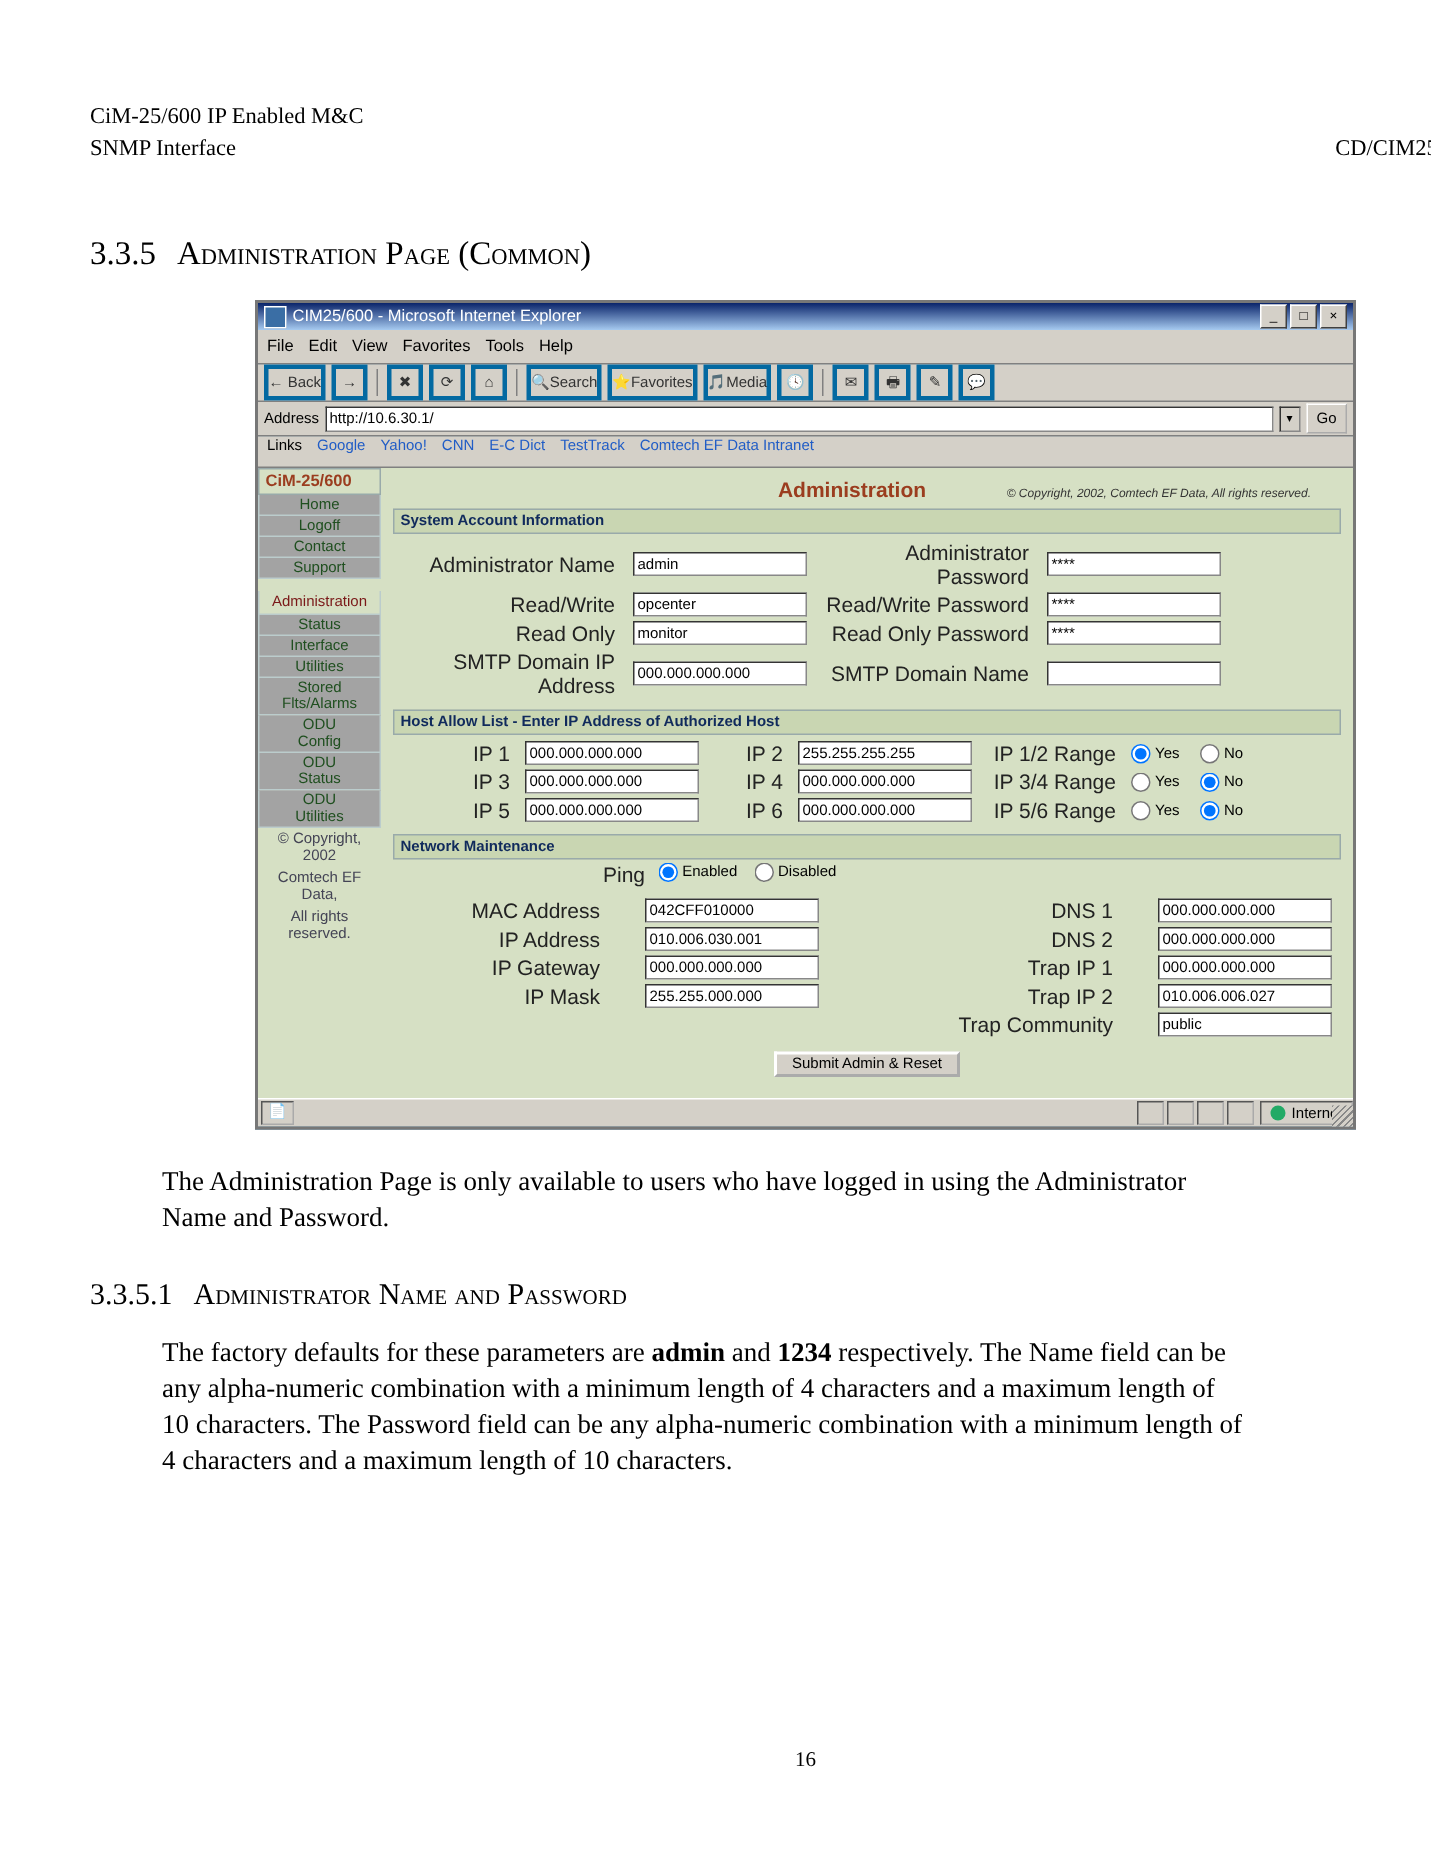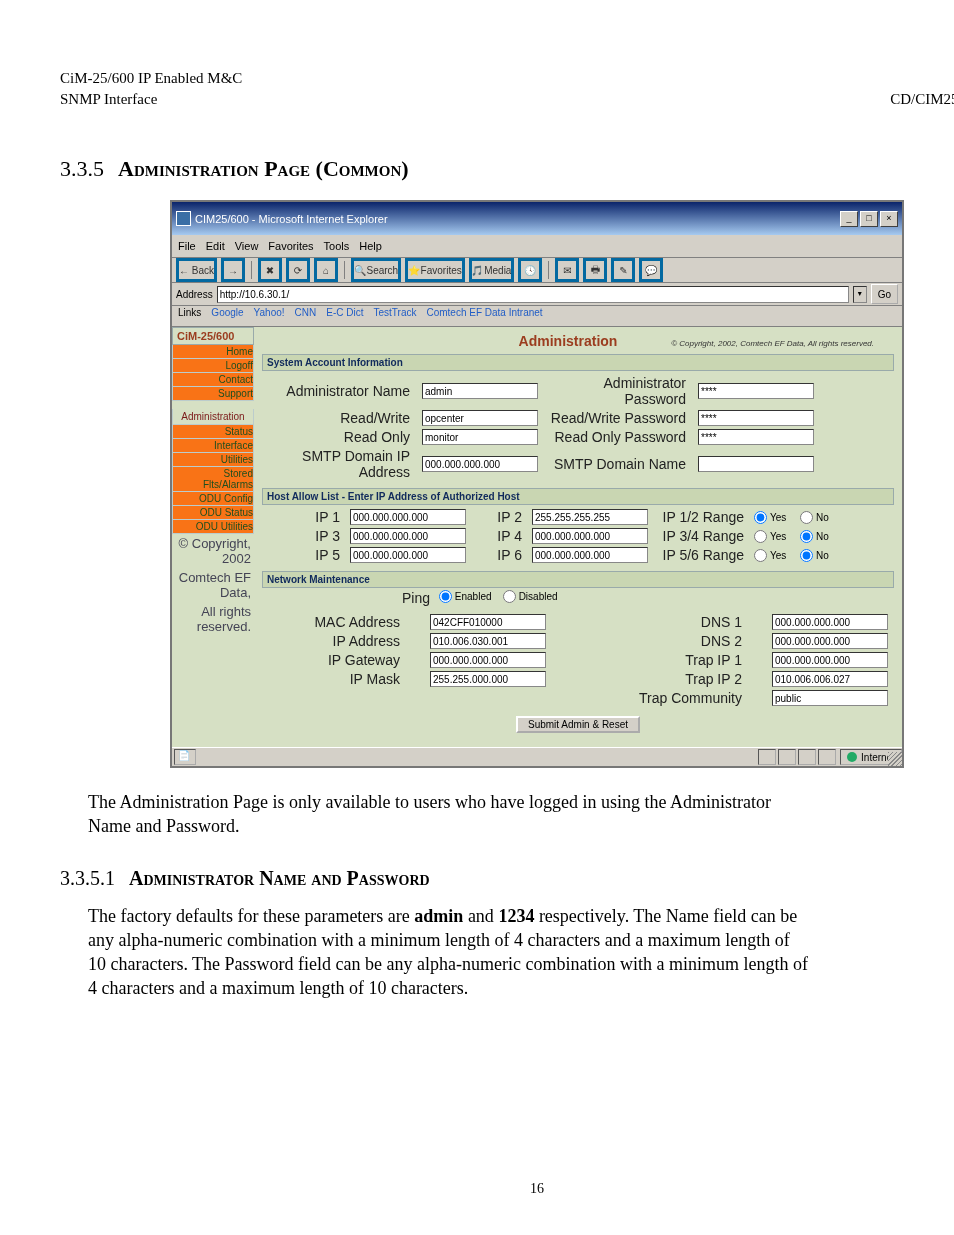--- a/index.html
+++ b/index.html
@@ -1,48 +1,48 @@
 <!DOCTYPE html>
 <html><head>
 <meta charset="utf-8">
 <style>
   body{margin:0;background:#fff;font-family:"Times New Roman",serif;color:#000}
   .page{width:954px;margin:0 auto;position:relative;padding:70px 60px 40px}
   .hdr{display:flex;justify-content:space-between;font-size:15px;margin-bottom:4px}
   .sechead{margin:48px 0 18px;font-size:22px}
   .secnum{font-weight:normal;margin-right:14px}
-  .sectitle{font-variant:small-caps;font-weight:bold}
+  .sectitle{font-variant:small-caps;font-weight:normal}
   .subhead{margin:28px 0 12px;font-size:20px}
-  .body-p{font-size:18px;line-height:1.35;margin:14px 0 0 28px;max-width:720px}
+  .body-p{font-size:18px;line-height:1.35;margin:14px 0 0 48px;max-width:720px}
   .pagenum{text-align:center;font-size:14px;margin-top:180px}
   
   .ie{font-family:Tahoma,Verdana,sans-serif;font-size:10px;color:#000;background:#1a4a6a;
       border:2px solid #777;width:730px;margin:8px auto 22px;position:relative}
-  .ie-titlebar{background:linear-gradient(#0a246a,#a6caf0);color:#fff;height:33px;
+  .ie-titlebar{background:linear-gradient(#0a246a,#a6caf0);color:#fff;height:18px;
                display:flex;align-items:center;padding:0 4px;font-size:11px}
   .ie-titlebar .ico{width:13px;height:13px;background:#3a6ea5;margin-right:4px;border:1px solid #fff}
   .ie-titlebar .spacer{flex:1}
   .wbtn{width:16px;height:14px;background:#d4d0c8;border:1px solid #fff;border-right-color:#404040;
         border-bottom-color:#404040;margin-left:2px;font-size:9px;text-align:center;line-height:12px;color:#000}
   .ie-menubar{background:#d4d0c8;height:18px;display:flex;align-items:center;gap:10px;padding:2px 6px;border-bottom:1px solid #808080}
   .ie-menubar span{font-size:11px}
   .ie-toolbar{background:#d4d0c8;height:22px;display:flex;align-items:center;gap:4px;padding:1px 4px;border-bottom:1px solid #808080}
   .tbtn{min-width:18px;height:18px;background:#d4d0c8;border:3px solid #0369a1;display:flex;align-items:center;justify-content:center;font-size:10px;color:#333}
   .tsep{width:1px;height:18px;background:#808080;margin:0 2px}
   .ie-addrbar{background:#d4d0c8;height:20px;display:flex;align-items:center;padding:1px 4px;gap:4px;border-bottom:1px solid #808080}
   .ie-addrbar input{flex:1;height:15px;font-size:10px;border:1px inset #888;background:#fff;padding:0 2px}
   .gobtn{height:20px;padding:0 6px;font-size:10px;background:#d4d0c8;border:1px outset #fff}
   .ie-linksbar{background:#d4d0c8;height:18px;display:flex;align-items:flex-start;gap:10px;padding:1px 6px;border-bottom:1px solid #808080;font-size:10px;color:#215dc6}
   .ie-linksbar .lbl{color:#000}
   .ie-content{display:flex;background:#d6e0c4;min-height:380px}
   .side{width:92px;background:#d6e0c4}
   .side-hd{background:#d6e0c4;color:#9b3d1f;font-weight:bold;font-size:11px;padding:2px 4px;border:1px solid #9aa}
-  .side-item{font-size:10px;color:#1f4f1f;text-align:right;padding:1px 0;border:1px solid #bcc;border-top:0;background:#f97316}
+  .side-item{font-size:10px;color:#1f4f1f;text-align:center;padding:1px 14px;border:1px solid #bcc;border-top:0;background:#a3a3a3}
   .side-sub{font-size:10px;color:#7a1818;text-align:center;padding:2px 0;background:#d6e0c4;border:1px solid #bcc;border-top:0}
-  .side-ft{font-size:13px;color:#445;text-align:right;padding:2px 3px}
+  .side-ft{font-size:10px;color:#445;text-align:center;padding:2px 3px}
   .main{flex:1;background:#d6e0c4;padding:6px 8px 12px}
   .main-title{text-align:center;color:#9b3d1f;font-weight:bold;font-size:14px;margin-bottom:2px}
   .copy{font-size:8px;font-style:italic;color:#333;text-align:right;padding-right:20px;margin-bottom:6px}
   .sect{background:#d6e0c4;border:0;margin-bottom:4px}
   .sect-hd{font-size:10px;font-weight:bold;color:#102a5c;background:#c9d6b2;border:1px solid #9aa;padding:2px 4px}
   .grid{display:grid;grid-template-columns:150px 120px 140px 120px;gap:3px 8px;padding:4px 2px;align-items:center}
   .rlab{font-size:14px;text-align:right;color:#222;padding-right:4px}
   .inp{height:14px;font-size:10px;border:1px inset #888;background:#fff;padding:0 2px;width:110px}
   .grid2{display:grid;grid-template-columns:80px 110px 60px 110px 100px 40px 40px;gap:3px 6px;padding:4px 2px;align-items:center}
   .rad{display:inline-flex;align-items:center;gap:3px;font-size:10px}

